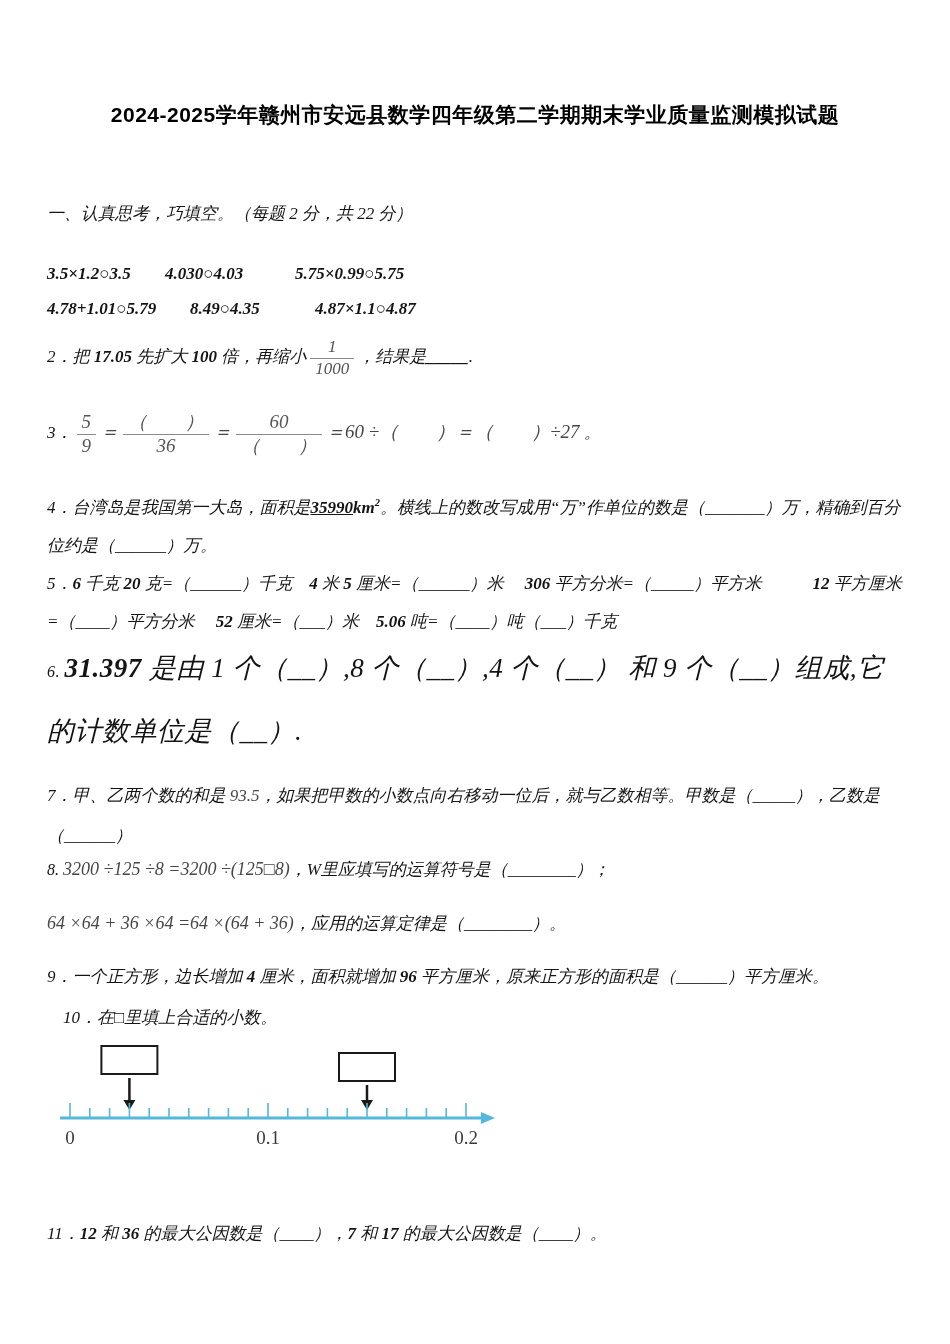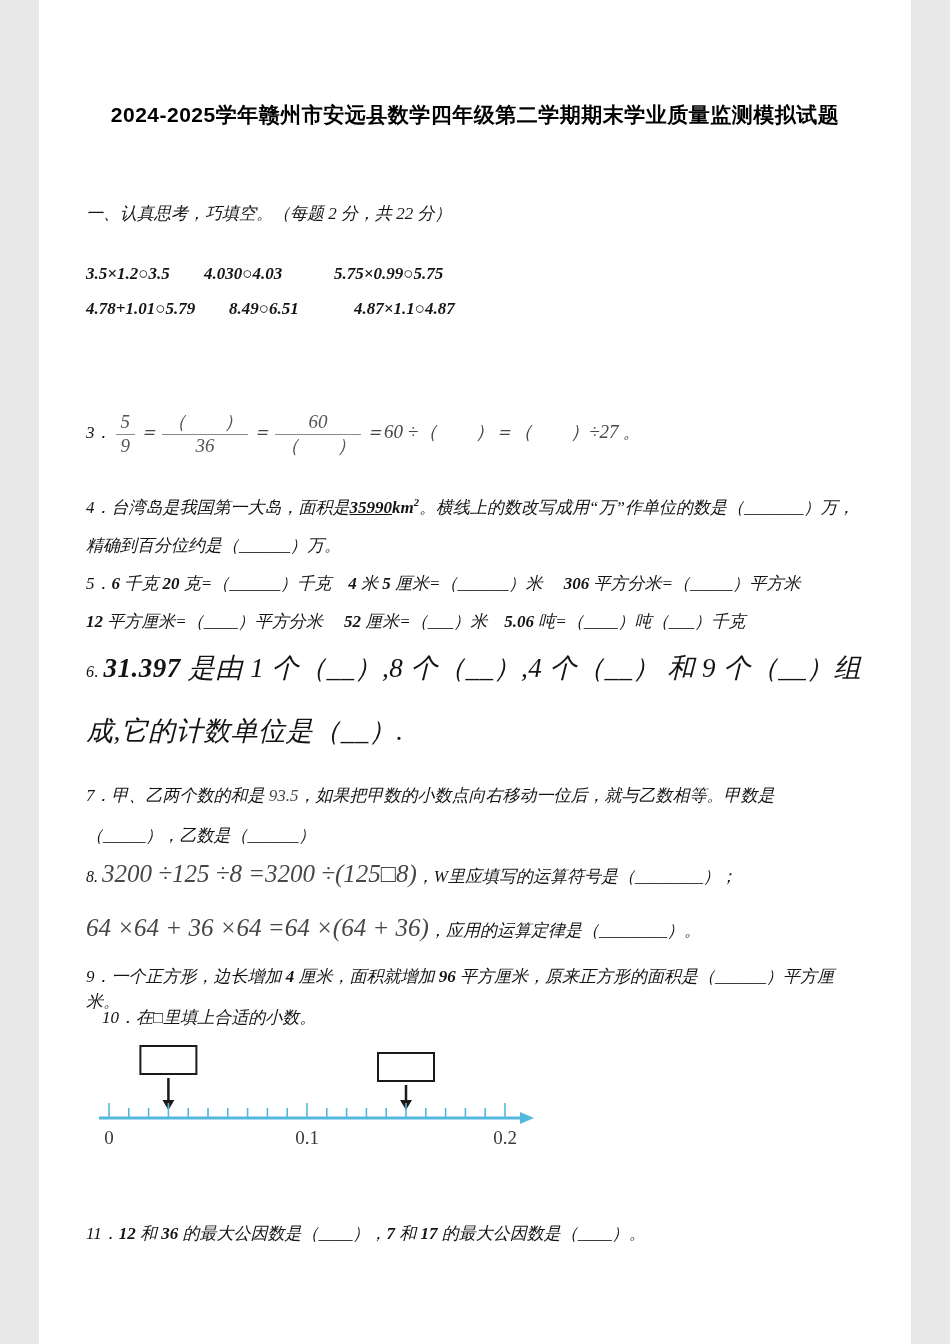--- a/index.html
+++ b/index.html
@@ -1,38 +1,38 @@
 <!DOCTYPE html>
 <html><head>
 <meta charset="utf-8">
 <style>
   html,body{margin:0;padding:0;background:#e8e8e8;}
   #page{
     position:relative;
-    width:872px;height:1344px;
+    width:950px;height:1344px;
     background:#ffffff;
     font-family:"Liberation Serif","DejaVu Serif",serif;
     font-size:17px;color:#141414;
     margin:0 auto;
     overflow:hidden;
   }
   .abs{position:absolute;left:47px;right:44px;font-style:italic;}
   #title{
     position:absolute;left:0;right:0;top:101px;
     text-align:center;
     font-family:"Liberation Sans","DejaVu Sans",sans-serif;
     font-weight:bold;font-size:21px;color:#000;
     letter-spacing:0.5px;
   }
   .line{line-height:1.45;}
   .b{font-weight:bold;}
   .u{text-decoration:underline;}
   .sup{vertical-align:super;font-size:0.62em;font-weight:bold;}
   .math{font-family:"Liberation Serif","DejaVu Serif",serif;color:#474747;}
-  .big{font-size:25px;}
+  .big{font-size:18px;}
   .small{font-size:16px;}
   .frac{
     display:inline-block;text-align:center;vertical-align:middle;
     margin:0 4px;color:#555;
     font-family:"Liberation Serif","DejaVu Serif",serif;
     line-height:1.1;
   }
   .fnum{display:block;border-bottom:1.5px solid #8a8a8a;padding:0 5px 1px;}
   .fden{display:block;padding:1px 5px 0;}
   #q1-row1 span,#q1-row2 span{font-weight:bold;display:inline-block;}
@@ -51,22 +51,23 @@
 
 <div id="page">
 
   <div id="title">2024-2025学年赣州市安远县数学四年级第二学期期末学业质量监测模拟试题</div>
 
   <div class="abs line" style="top:202px;">一、认真思考，巧填空。（每题 2 分，共 22 分）</div>
 
 
   <div class="abs line" style="top:262px;" id="q1-row1"><span>3.5×1.2○3.5</span><span>4.030○4.03</span><span>5.75×0.99○5.75</span></div>
 
-  <div class="abs line" style="top:297px;" id="q1-row2"><span>4.78+1.01○5.79</span><span>8.49○6.51</span><span>4.87×1.1○4.87</span></div>
+  <div class="abs line" style="top:297px;" id="q1-row2"><span>4.78+1.01○5.79</span><span>8.49○4.35</span><span>4.87×1.1○4.87</span></div>
 
+  <div class="abs line" style="top:338px;"><span>2．把 </span><span class="b">17.05</span><span> 先扩大 </span><span class="b">100</span><span> 倍，再缩小</span><span class="frac"><span class="fnum">1</span><span class="fden">1000</span></span><span>，结果是</span><span class="b">_____</span><span>.</span></div>
 
   <div class="abs line" style="top:412px;" id="q3"><span>3．</span><span class="frac math"><span class="fnum">5</span><span class="fden">9</span></span><span class="math">＝</span><span class="frac math"><span class="fnum">（　　）</span><span class="fden">36</span></span><span class="math">＝</span><span class="frac math"><span class="fnum">60</span><span class="fden">（　　）</span></span><span class="math">＝60 ÷（　　）＝（　　）÷27</span><span> 。</span></div>
 
   <div class="abs" style="top:489px;line-height:2.25;"><span>4．台湾岛是我国第一大岛，面积是</span><span class="b u">35990</span><span class="b">km</span><span class="sup">2</span><span>。横线上的数改写成用“万”作单位的数是（_______）万，精确到百分位约是（______）万。</span></div>
 
   <div class="abs" style="top:565px;line-height:2.25;"><span>5．</span><span class="b">6</span><span> 千克 </span><span class="b">20</span><span> 克=（______）千克　</span><span class="b">4</span><span> 米 </span><span class="b">5</span><span> 厘米=（______）米　 </span><span class="b">306</span><span> 平方分米=（_____）平方米　　　</span><span class="b">12</span><span> 平方厘米=（____）平方分米　 </span><span class="b">52</span><span> 厘米=（___）米　</span><span class="b">5.06</span><span> 吨=（____）吨（___）千克</span></div>
 
   <div class="abs" style="top:637px;" id="q6"><span class="small">6. </span><span class="b">31.397</span><span> 是由 1 个（__）,8 个（__）,4 个（__） 和 9 个（__）组成,它的计数单位是（__）.</span></div>
 
   <div class="abs" style="top:776px;line-height:2.35;"><span>7．甲、乙两个数的和是 </span><span class="math">93.5</span><span>，如果把甲数的小数点向右移动一位后，就与乙数相等。甲数是（_____），乙数是（______）</span></div>

